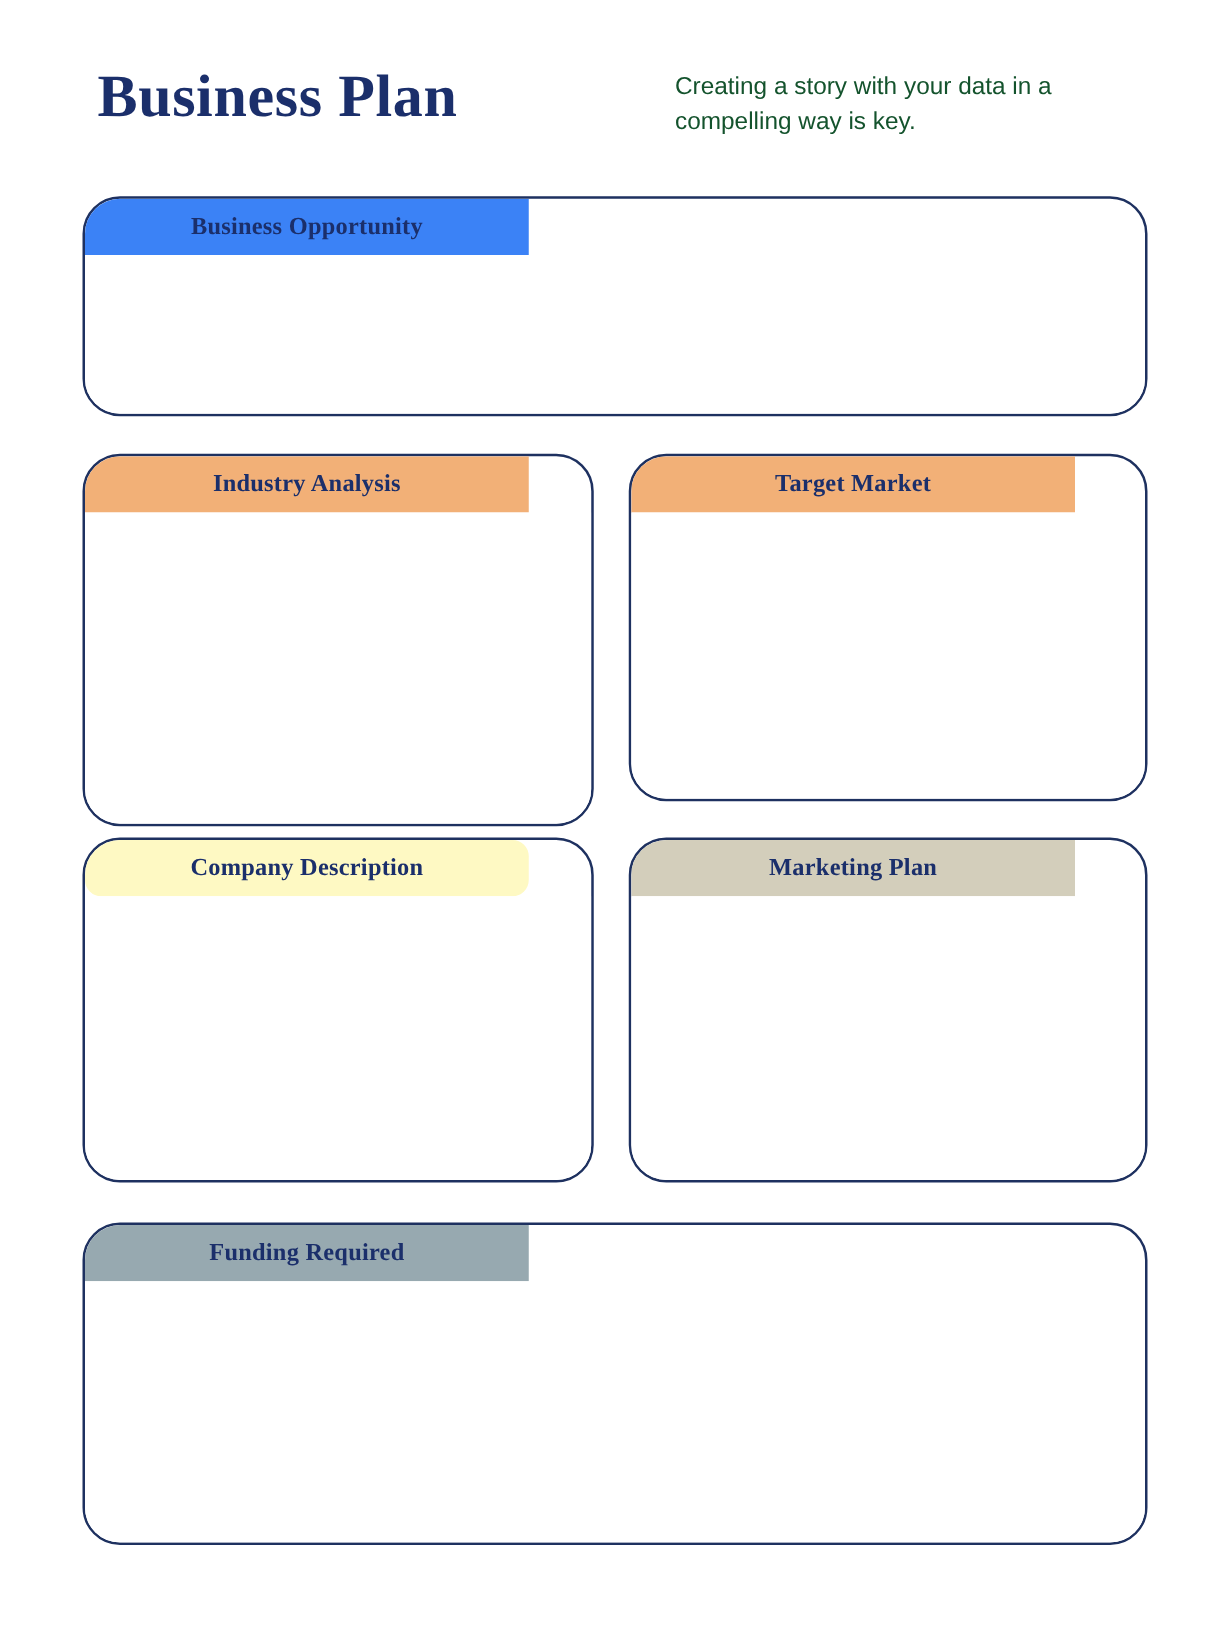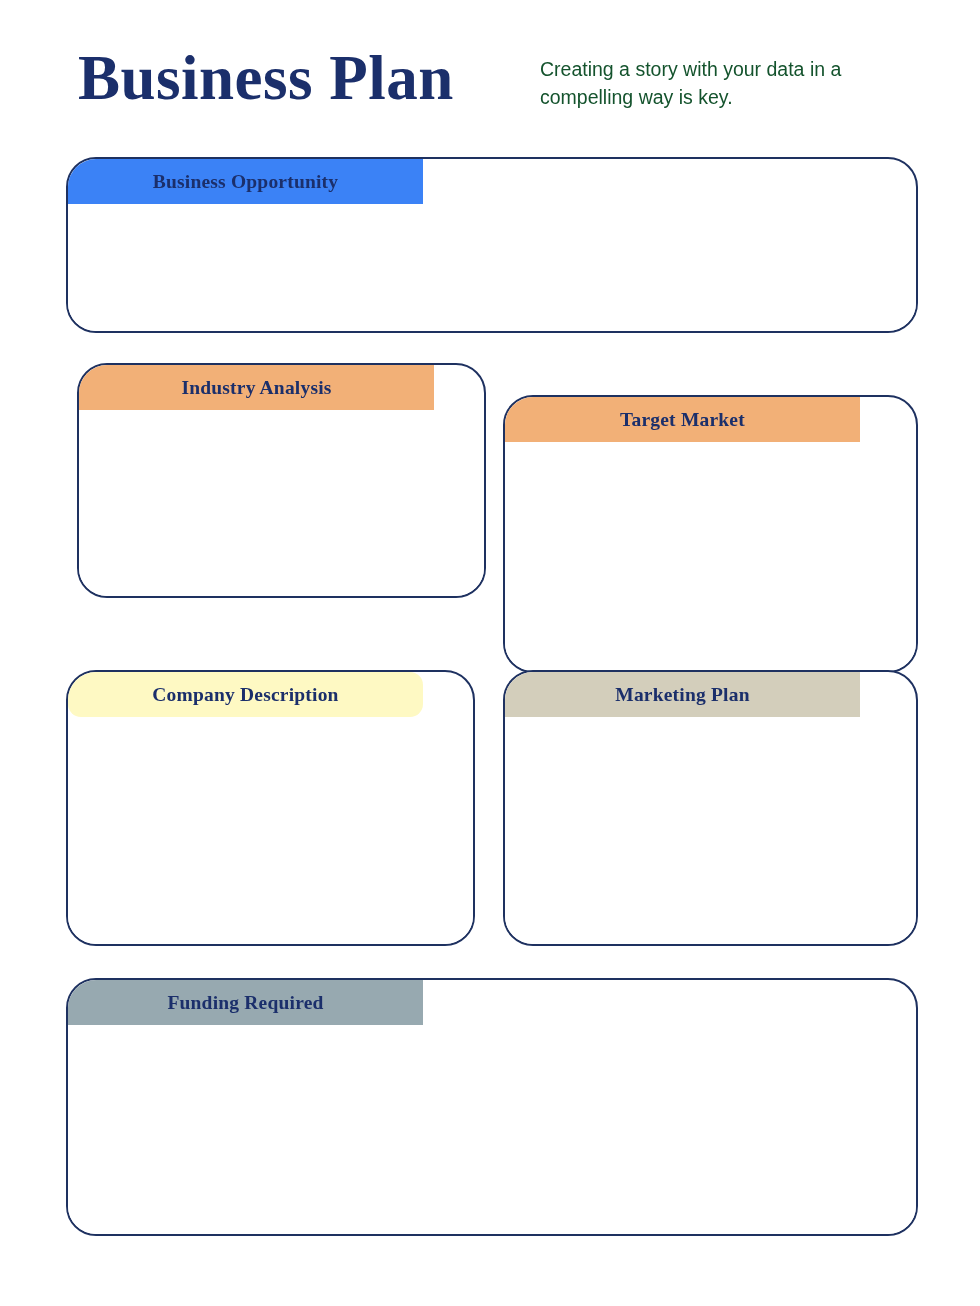--- a/index.html
+++ b/index.html
@@ -31,21 +31,21 @@
     width: 980px;
     height: 140px;
   }
 
   .page-title {
     position: absolute;
     left: 78px;
     top: 50px;
     font-family: "Liberation Serif", "DejaVu Serif", serif;
     font-weight: bold;
-    font-size: 63px;
+    font-size: 48px;
     line-height: 56px;
     color: #1b2f6b;
     letter-spacing: 0.5px;
     white-space: nowrap;
   }
 
   .page-subtitle {
     position: absolute;
     left: 540px;
     top: 55px;
@@ -91,22 +91,22 @@
     position: absolute;
     left: 0;
     top: 45px;
     right: 0;
     bottom: 0;
     background: #ffffff;
   }
 
   
   #card-business-opportunity { left: 66px;  top: 157px;  width: 852px; height: 176px; }
-  #card-industry-analysis    { left: 77px;  top: 363px;  width: 409px; height: 235px; }
-  #card-target-market        { left: 503px; top: 363px;  width: 415px; height: 278px; margin-top: 32px; }
+  #card-industry-analysis    { left: 66px;  top: 363px;  width: 409px; height: 298px; }
+  #card-target-market        { left: 503px; top: 363px;  width: 415px; height: 278px; }
   #card-company-description  { left: 66px;  top: 670px;  width: 409px; height: 276px; }
   #card-marketing-plan       { left: 503px; top: 670px;  width: 415px; height: 276px; }
   #card-funding-required     { left: 66px;  top: 978px;  width: 852px; height: 258px; padding-left: 45px; }
 </style>
 </head>
 <body>
 
 <div class="page">
 
   <div class="header">

